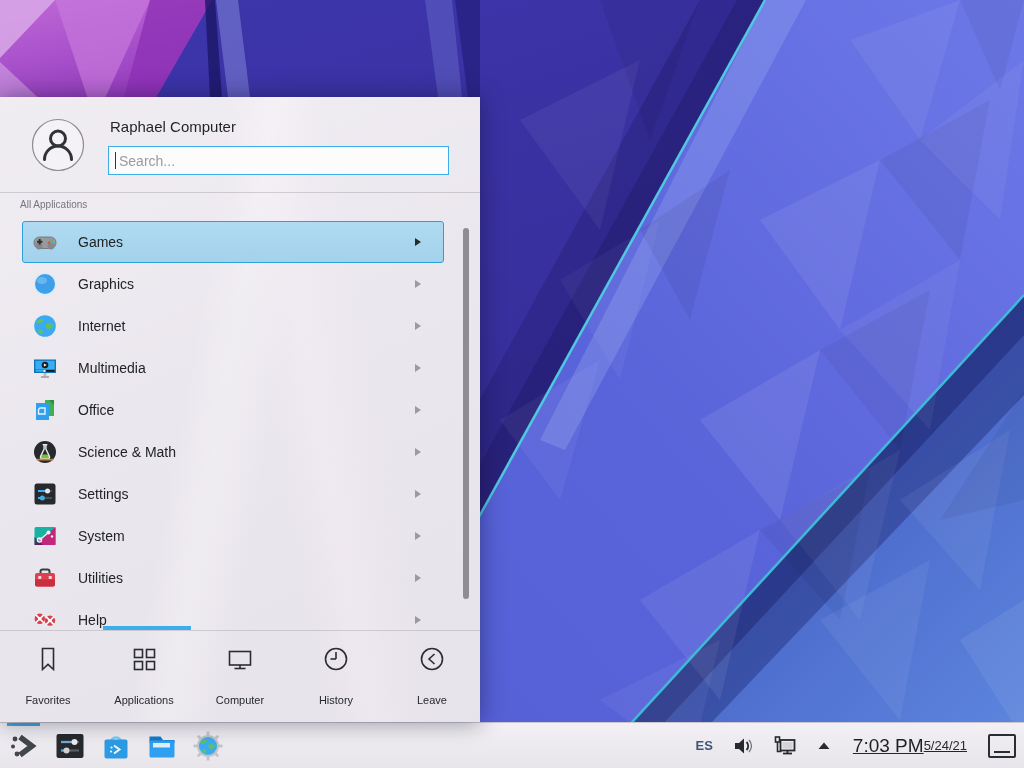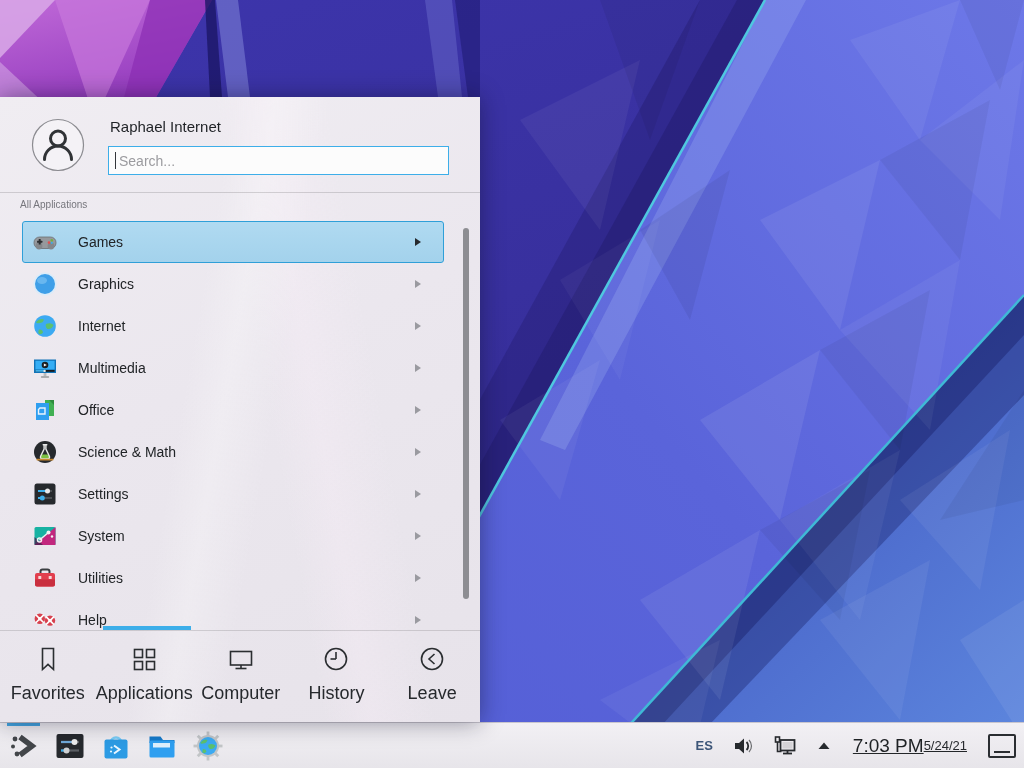--- a/index.html
+++ b/index.html
@@ -46,21 +46,21 @@
 
   .scrollbar { position:absolute; right:11px; top:131px; width:6px; height:371px;
     background:#8d8d92; border-radius:3px; cursor:pointer; }
 
   .tab-indicator { position:absolute; left:103px; top:529px; width:88px; height:4px;
     background:#3daee9; z-index:2; }
 
   .lfooter { position:absolute; left:0; top:533px; width:480px; height:92px;
     border-top:1px solid rgba(0,0,0,.13); display:flex; }
   .tab { flex:1 1 0; display:flex; flex-direction:column; align-items:center;
-    padding-top:13px; gap:4px; font-size:18px; color:#26292d; cursor:pointer; }
+    padding-top:13px; gap:18px; font-size:11px; color:#26292d; cursor:pointer; }
 
   
   .taskbar { position:absolute; left:0; top:722px; width:1024px; height:46px; z-index:2;
     background:linear-gradient(#f2f0f4,#e7e5ea); border-top:1px solid #c9c6ce;
     display:flex; align-items:center; }
   .tb-left { display:flex; align-items:center; gap:11px; padding-left:6px; }
   .tb-icon { width:35px; height:35px; display:flex; align-items:center; justify-content:center; cursor:pointer; }
   .task-indicator { position:absolute; left:7px; top:0; width:33px; height:3px; background:#42a6e2; }
   .tb-right { margin-left:auto; display:flex; align-items:center; gap:19px; padding-right:8px; }
   .kbd-layout { font-size:13px; font-weight:bold; color:#3c5578; cursor:pointer; }
@@ -163,21 +163,21 @@
   <div class="rays"></div>
 
   <div class="lheader">
     <div class="avatar">
       <svg width="54" height="54" viewBox="0 0 54 54">
         <circle cx="27" cy="27" r="25.5" fill="rgba(255,255,255,0.35)" stroke="#8b8b90" stroke-width="1.2"></circle>
         <circle cx="27" cy="20.5" r="7.5" fill="none" stroke="#303336" stroke-width="3"></circle>
         <path d="M 13.5 41.5 A 13.5 13.5 0 0 1 40.5 41.5" fill="none" stroke="#303336" stroke-width="3" stroke-linecap="round"></path>
       </svg>
     </div>
-    <div class="user-name">Raphael Internet</div>
+    <div class="user-name">Raphael Computer</div>
     <div class="search-wrap">
       <input type="text" placeholder="Search..." style="">
       <span class="caret"></span>
     </div>
   </div>
 
   <div class="section-label">All Applications</div>
 
   <div class="cat-list">
 

